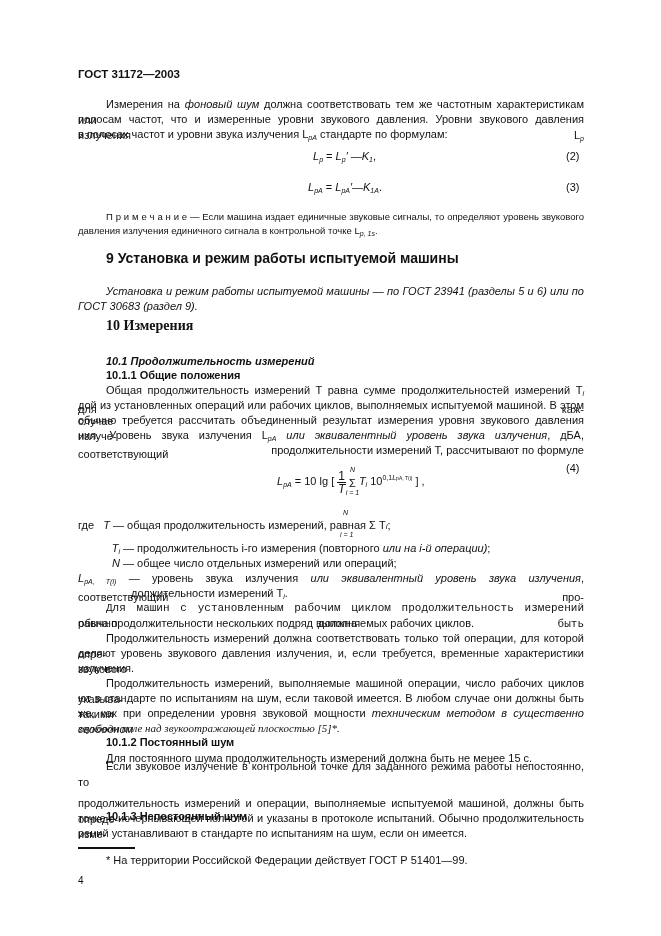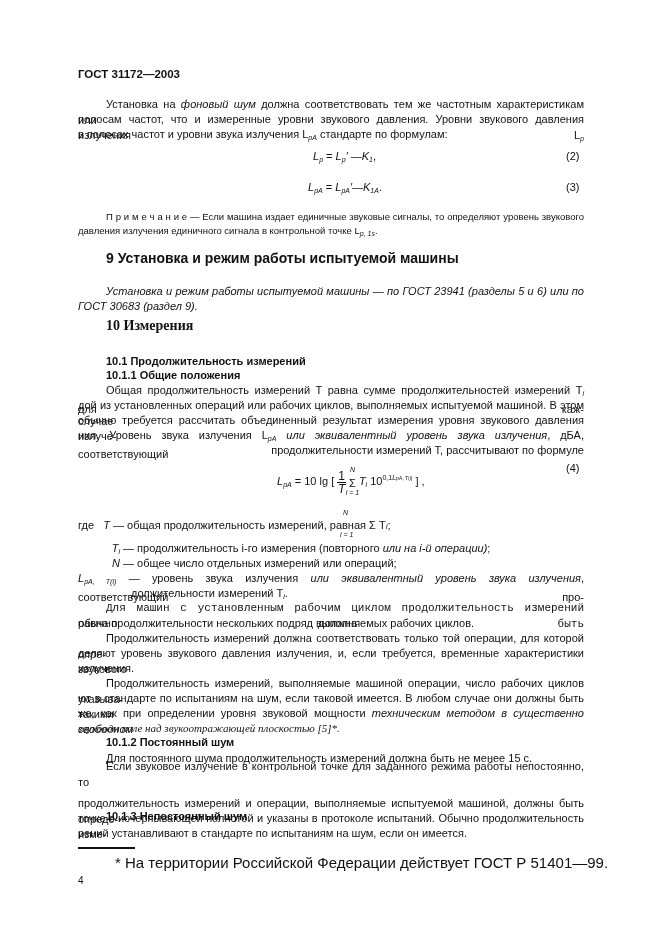--- a/index.html
+++ b/index.html
@@ -10,55 +10,55 @@
   .line { position: absolute; left: 78px; width: 506px; font-size: 11px; line-height: 15.5px; white-space: nowrap; }
   .jl { text-align: justify; text-align-last: justify; white-space: normal; }
   i, .it { font-style: italic; }
   sub { font-size: 7px; vertical-align: -2px; font-style: italic; }
   .note { font-size: 9.5px; }
   .h2 { position: absolute; left: 106px; font-size: 14px; font-weight: bold; }
   .h3 { position: absolute; left: 106px; font-size: 11px; font-weight: bold; }
   .formula { position: absolute; font-size: 11px; font-style: italic; white-space: nowrap; }
   .fnum { position: absolute; left: 566px; font-size: 11px; }
   .footrule { position: absolute; left: 78px; top: 824px; width: 57px; height: 1.5px; background: #111; }
-  .footnote { position: absolute; left: 115px; top: 831px; font-size: 15px; }
+  .footnote { position: absolute; left: 106px; top: 831px; font-size: 11px; }
   .pagenum { position: absolute; left: 78px; top: 852px; font-size: 10px; }
   .sumblk { display: inline-block; position: relative; text-align: center; vertical-align: middle; }
   .sumblk .top { position: absolute; left: 0; right: 0; top: -11px; font-size: 7px; font-style: italic; }
   .sumblk .bot { position: absolute; left: -4px; right: -4px; top: 12px; font-size: 7px; font-style: italic; white-space: nowrap; }
   .frac { display: inline-block; vertical-align: middle; text-align: center; font-style: normal; }
   .frac .n { display: block; border-bottom: 1px solid #111; padding: 0 1px; font-size: 12px; line-height: 12px; }
   .frac .d { display: block; font-style: italic; font-size: 12px; line-height: 12px; }
   sup.exp { font-size: 7px; font-style: normal; vertical-align: 5px; }
   .defterm { display: inline-block; width: 42px; text-align: right; }
 </style>
 </head>
 <body>
 
 <div class="abs hdr">ГОСТ 31172—2003</div>
 
-<div class="line jl" style="top:97px; text-indent:28px;"><span>Установка на </span><i>фоновый шум</i><span> должна соответствовать тем же частотным характеристикам или</span></div>
+<div class="line jl" style="top:97px; text-indent:28px;"><span>Измерения на </span><i>фоновый шум</i><span> должна соответствовать тем же частотным характеристикам или</span></div>
 <div class="line jl" style="top:112px;"><span>полосам частот, что и измеренные уровни звукового давления. Уровни звукового давления излучения L</span><sub>p</sub></div>
 <div class="line" style="top:127px;"><span>в полосах частот и уровни звука излучения L</span><sub>pA</sub><span> стандарте по формулам:</span></div>
 
 <div class="formula" style="left:313px; top:150px;">L<sub>p</sub> <span style="font-style:normal">=</span> L<sub>p</sub>′ <span style="font-style:normal">—</span>K<sub>1</sub><span style="font-style:normal">,</span></div>
 <div class="fnum" style="top:150px;">(2)</div>
 
 <div class="formula" style="left:308px; top:181px;">L<sub>pA</sub> <span style="font-style:normal">=</span> L<sub>pA</sub>′<span style="font-style:normal">—</span>K<sub>1A</sub><span style="font-style:normal">.</span></div>
 <div class="fnum" style="top:181px;">(3)</div>
 
 <div class="line jl note" style="top:209px; text-indent:28px;"><span>П р и м е ч а н и е</span><span> — Если машина издает единичные звуковые сигналы, то определяют уровень звукового</span></div>
 <div class="line note" style="top:223px;"><span>давления излучения единичного сигнала в контрольной точке L</span><sub>p, 1s</sub><span>.</span></div>
 
 <div class="h2" style="top:250px;">9  Установка и режим работы испытуемой машины</div>
 <div class="line jl it" style="top:284px; text-indent:28px;">Установка и режим работы испытуемой машины — по ГОСТ 23941 (разделы 5 и 6) или по</div>
 <div class="line it" style="top:299px;">ГОСТ 30683 (раздел 9).</div>
 
 <div class="h2" style="top:318px;font-family:Liberation Serif, serif;">10  Измерения</div>
-<div class="h3" style="top:355px;">10.1  Продолжительность измерений</div>
+<div class="h3" style="top:355px;font-style:italic;">10.1  Продолжительность измерений</div>
 <div class="h3" style="top:369px;">10.1.1  Общие положения</div>
 
 <div class="line jl" style="top:383px; text-indent:28px;"><span>Общая продолжительность измерений T равна сумме продолжительностей измерений T</span><sub>i</sub><span> для каж-</span></div>
 <div class="line jl" style="top:398px;">дой из установленных операций или рабочих циклов, выполняемых испытуемой машиной. В этом случае</div>
 <div class="line jl" style="top:413px;">обычно требуется рассчитать объединенный результат измерения уровня звукового давления излуче-</div>
 <div class="line jl" style="top:428px;"><span>ния. Уровень звука излучения L</span><sub>pA</sub><i> или эквивалентный уровень звука излучения</i><span>, дБА, соответствующий</span></div>
 <div class="line" style="top:443px;text-align:right;">продолжительности измерений T, рассчитывают по формуле</div>
 
 <div class="formula" style="left:277px; top:470px; font-style:normal;">
   <i>L</i><sub>pA</sub> = 10 lg [

